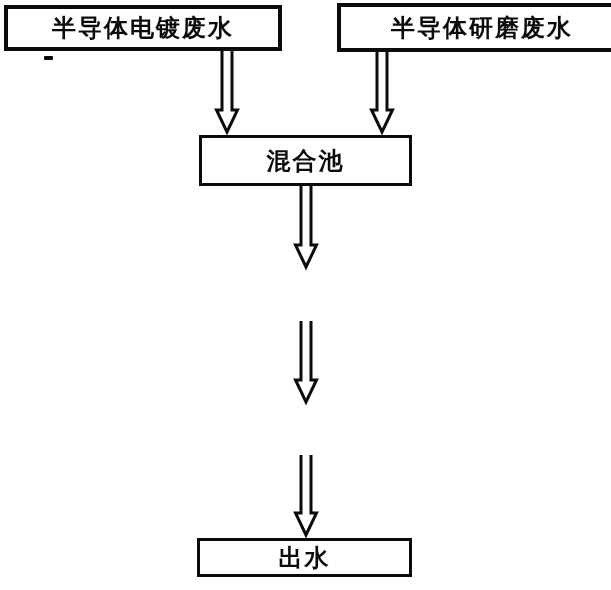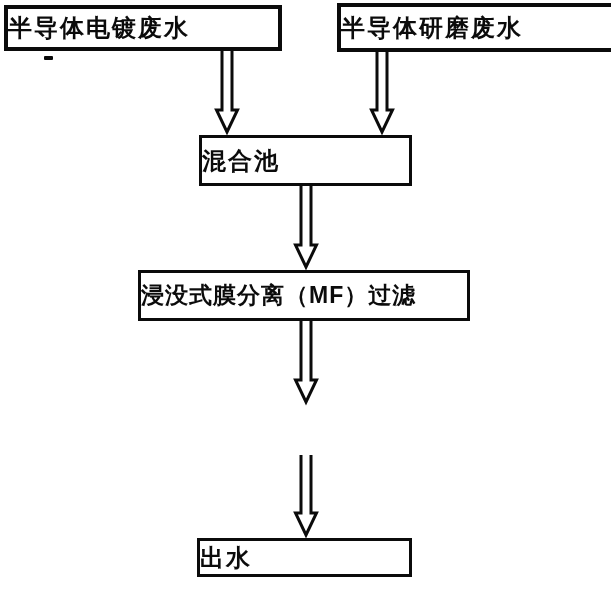--- a/index.html
+++ b/index.html
@@ -16,21 +16,21 @@
     font-family: "Liberation Sans", "DejaVu Sans", sans-serif;
   }
   .node {
     position: absolute;
     box-sizing: border-box;
     border: 3px solid #0b0b0b;
     background: #ffffff;
     color: #0b0b0b;
     display: flex;
     align-items: center;
-    justify-content: flex-start;
+    justify-content: center;
     font-weight: 700;
     font-size: 24px;
     letter-spacing: 2px;
     white-space: nowrap;
     text-align: center;
   }
   #node-electroplating { left: 4px;   top: 5px;   width: 278px; height: 46px; border-width: 4px; }
   #node-grinding       { left: 337px; top: 3px;   width: 290px; height: 49px; border-width: 4px; }
   #node-mixing         { left: 199px; top: 135px; width: 213px; height: 51px; }
   #node-mf             { left: 138px; top: 270px; width: 332px; height: 51px; font-size: 23px; letter-spacing: 1px; }
@@ -70,23 +70,20 @@
   </div>
 
   <div class="node" id="node-grinding">
     <span>半导体研磨废水</span>
   </div>
 
   <div class="node" id="node-mixing">
     <span>混合池</span>
   </div>
 
-  <div class="node" id="node-mf">
-    <span>浸没式膜分离（MF）过滤</span>
-  </div>
 
 
   <div class="node" id="node-effluent">
     <span>出水</span>
   </div>
 
   <svg class="arrow-layer" viewBox="0 0 611 590">
     <path d="M222 51 V110 H216.5 L227 132 L237.5 110 H232 V51"></path>
     <path d="M377 52 V110 H371.5 L382 132 L392.5 110 H387 V52"></path>
     <path d="M301 186 V245 H295.5 L306 267 L316.5 245 H311 V186"></path>

